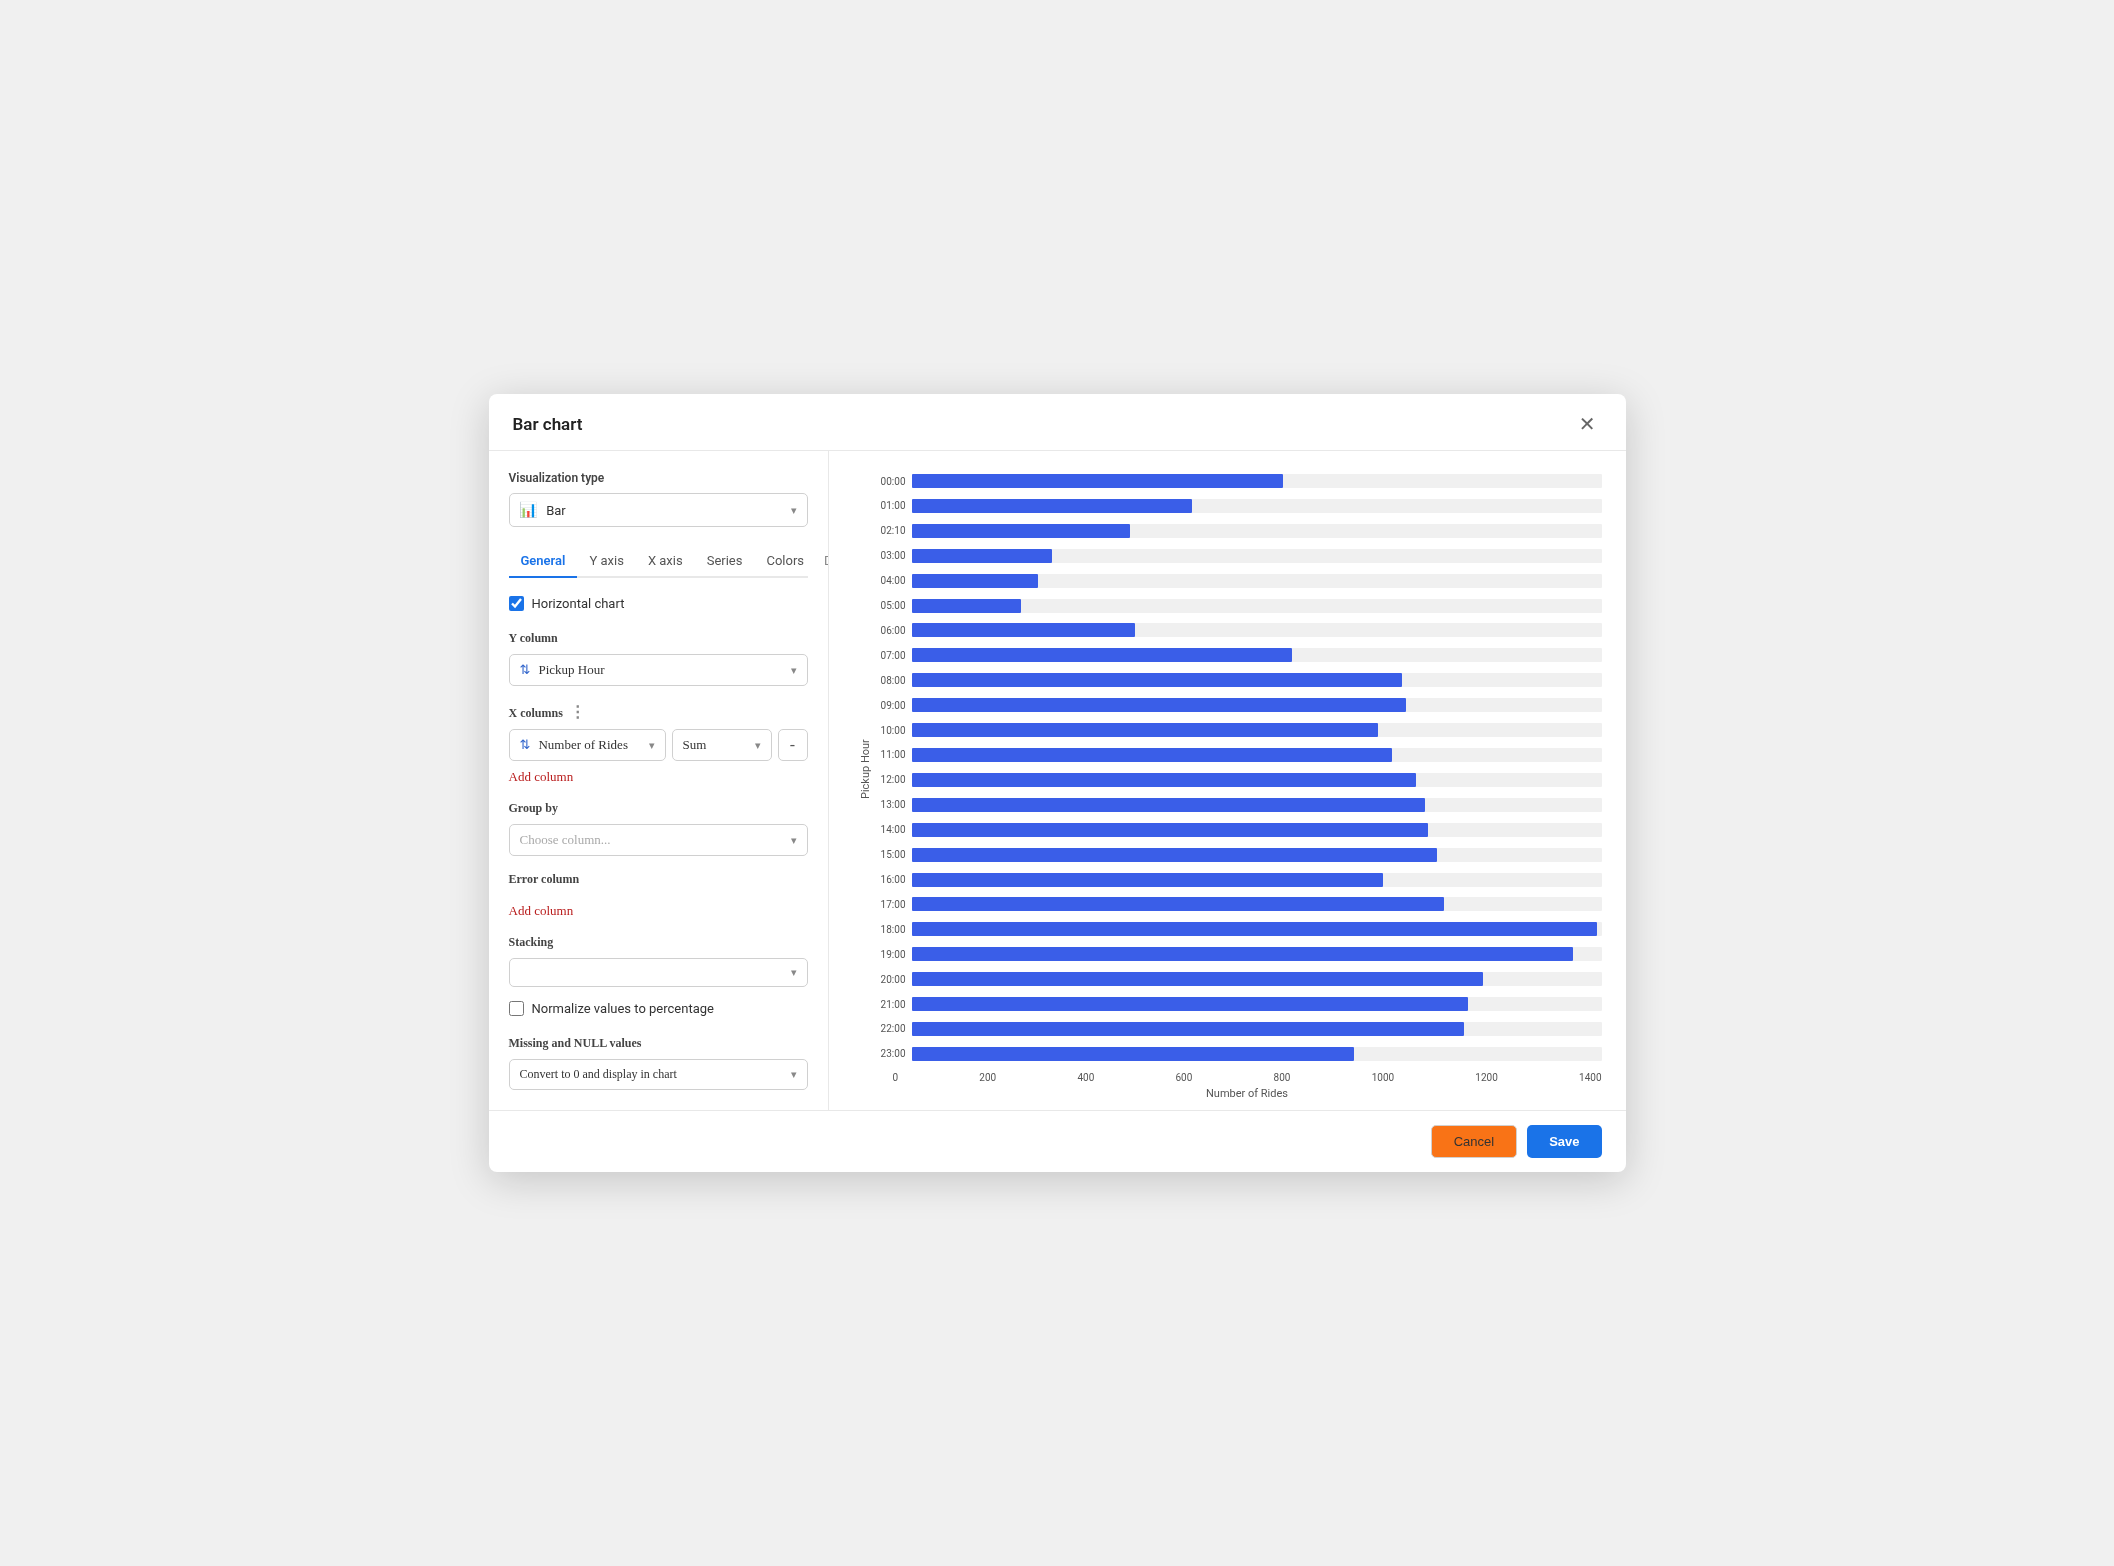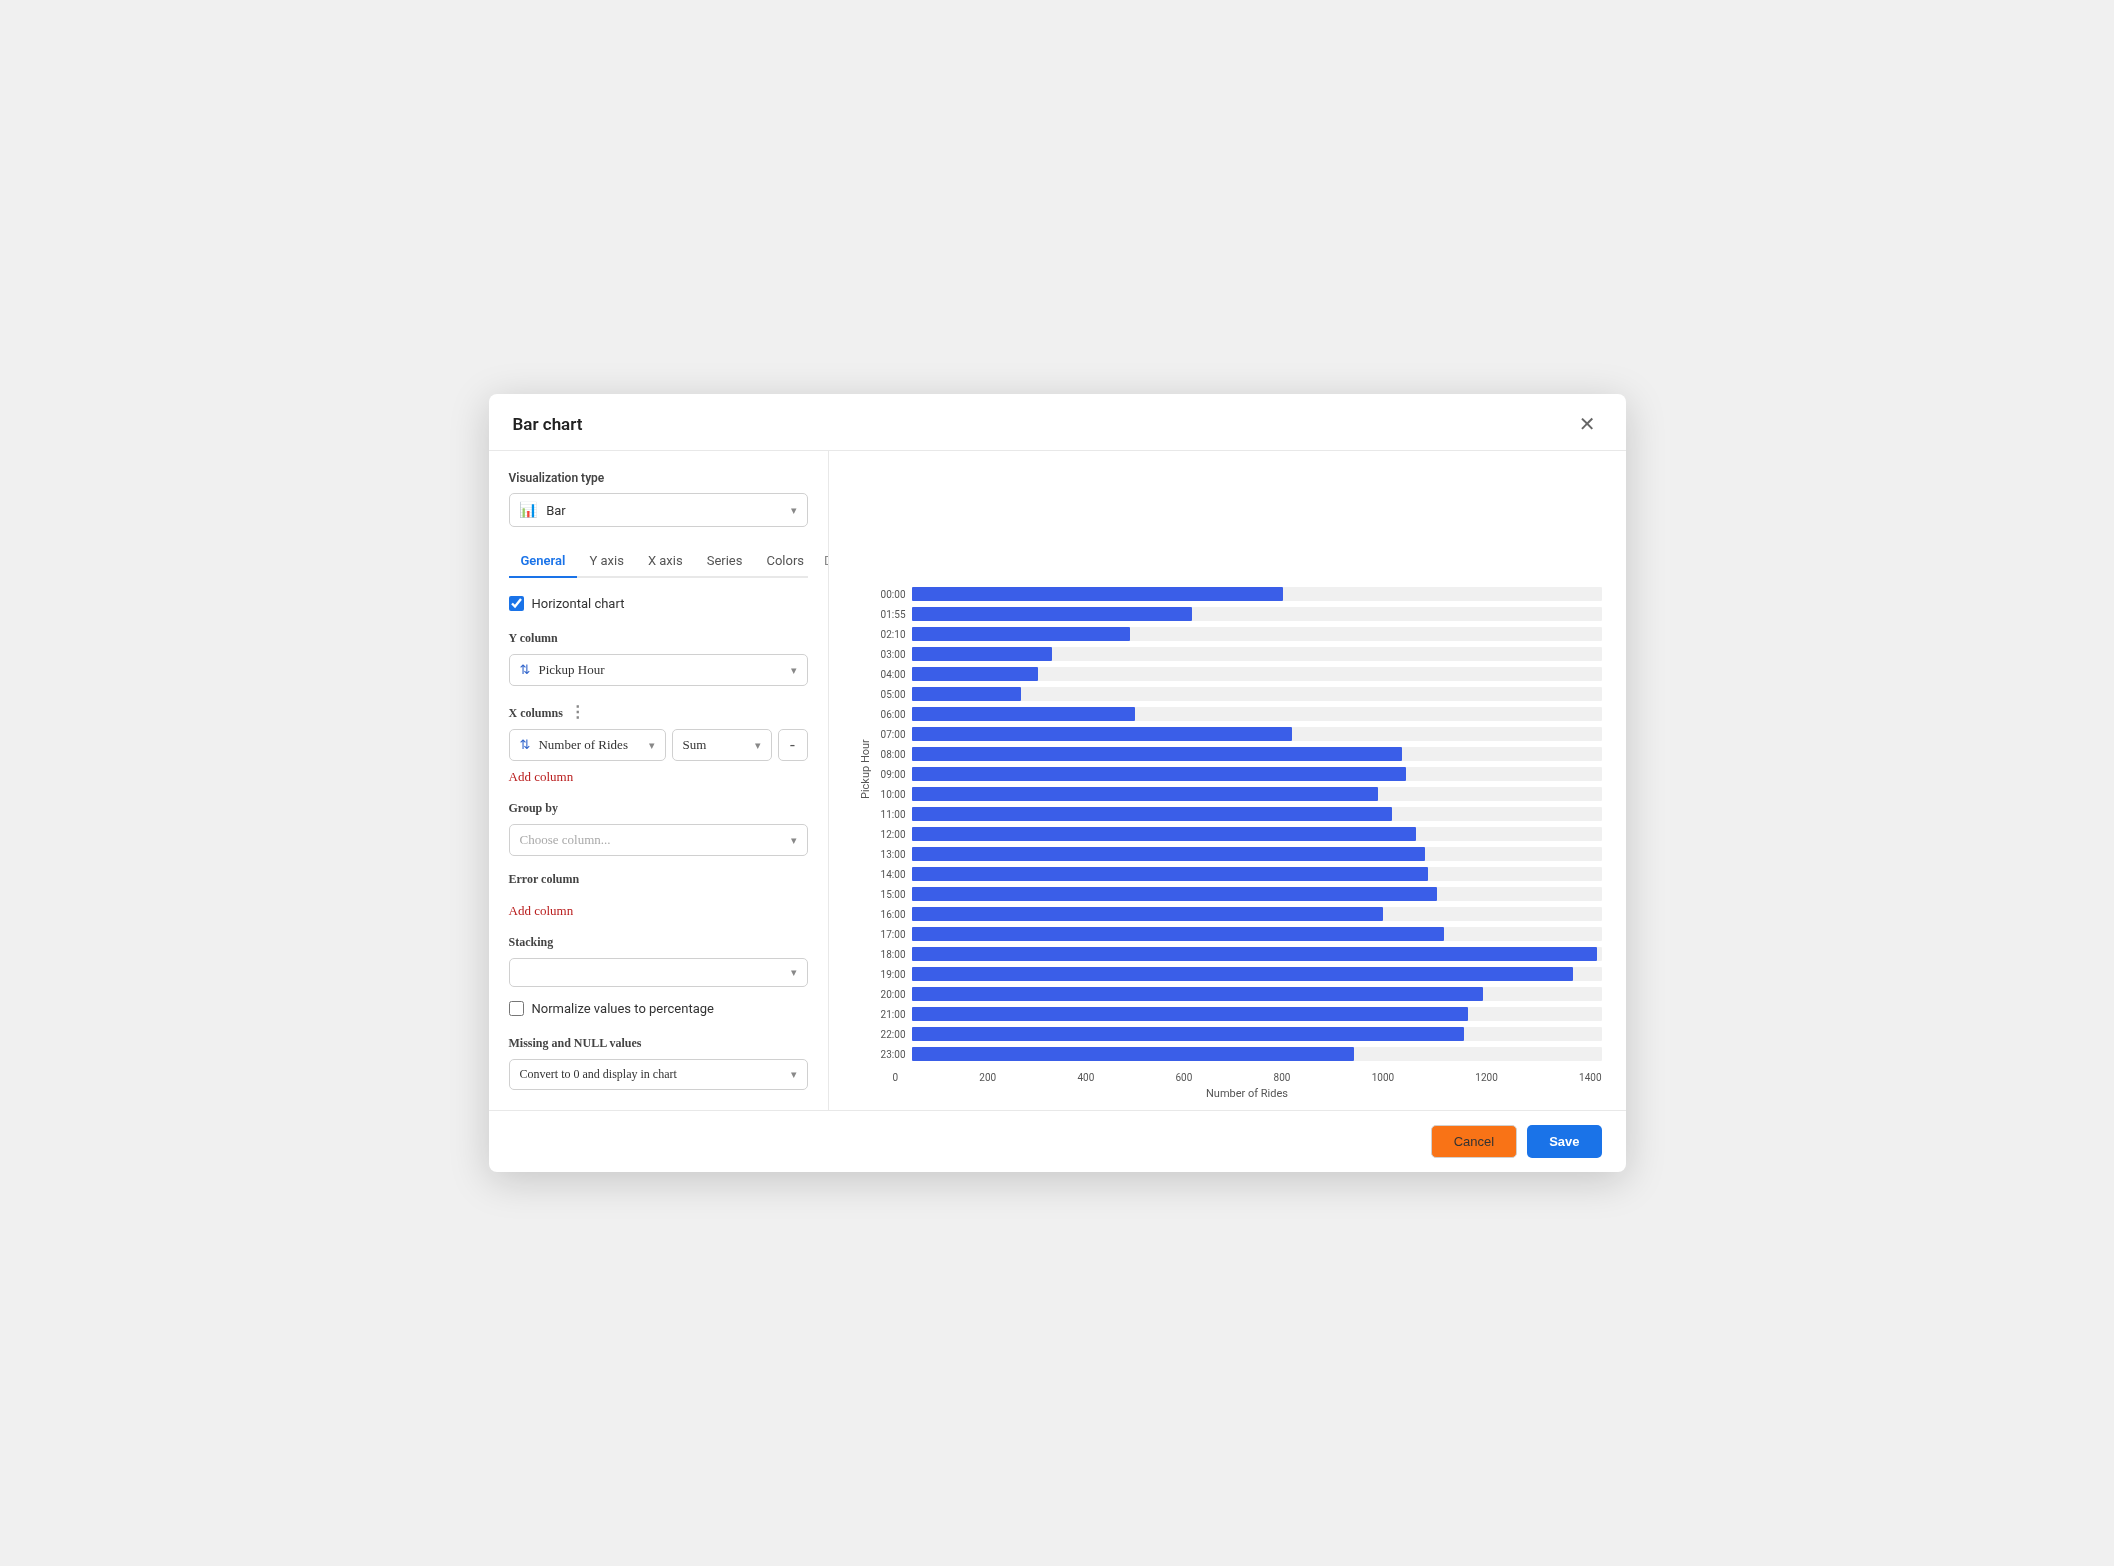--- a/index.html
+++ b/index.html
@@ -236,21 +236,21 @@
     }
     .chart-inner {
       flex: 1;
       display: flex;
       flex-direction: column;
     }
     .bars-and-labels {
       flex: 1;
       display: flex;
       flex-direction: column;
-      justify-content: flex-end;
+      justify-content: space-between;
       padding-bottom: 4px;
     }
     .bar-row {
       display: flex;
       align-items: center;
       height: 20px;
       gap: 6px;
     }
     .bar-time-label {
       font-size: 10px;
@@ -437,21 +437,21 @@
           <div class="chart-inner">
             <div class="bars-and-labels" id="bars-container">
 
             <div class="bar-row">
                   <div class="bar-time-label">00:00</div>
                   <div class="bar-track">
                     <div class="bar-fill" style="width: 53.7931%;"></div>
                   </div>
                 </div>
                 <div class="bar-row">
-                  <div class="bar-time-label">01:55</div>
+                  <div class="bar-time-label">01:00</div>
                   <div class="bar-track">
                     <div class="bar-fill" style="width: 40.6897%;"></div>
                   </div>
                 </div>
                 <div class="bar-row">
                   <div class="bar-time-label">02:10</div>
                   <div class="bar-track">
                     <div class="bar-fill" style="width: 31.7241%;"></div>
                   </div>
                 </div>

